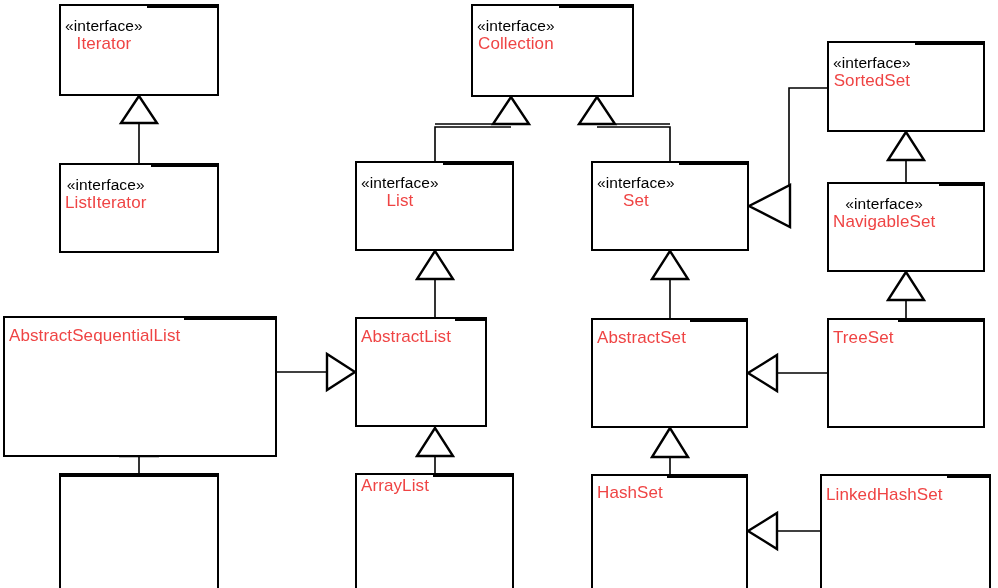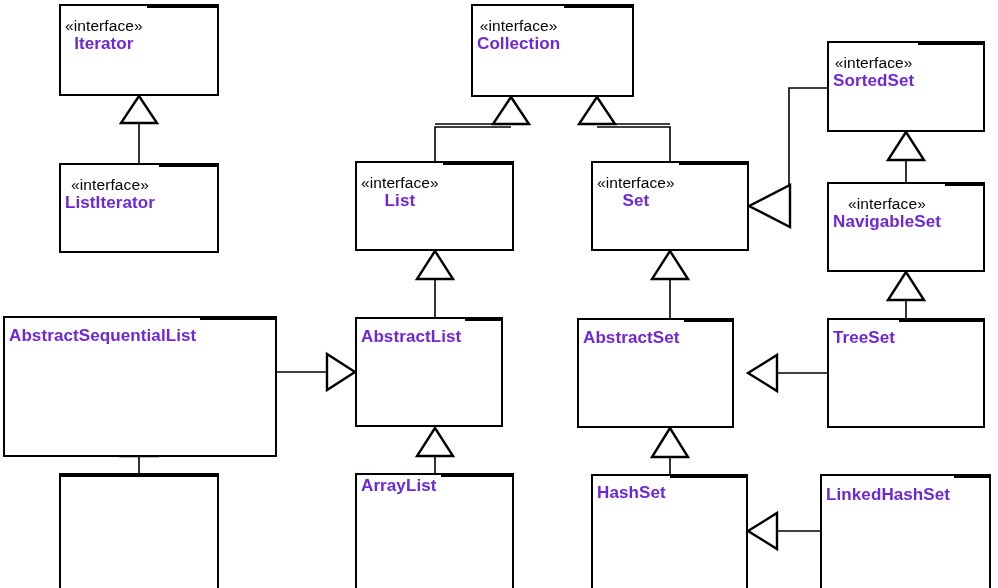--- a/index.html
+++ b/index.html
@@ -46,22 +46,22 @@
     line-height: 1.12;
   }
   .uml-stereotype {
     font-size: 15.5px;
     font-weight: normal;
     color: #000000;
     letter-spacing: 0.1px;
   }
   .uml-name {
     font-size: 17px;
-    font-weight: bold;
-    color: #6d28d9;
+    font-weight: normal;
+    color: #ef4444;
     letter-spacing: 0.1px;
     white-space: nowrap;
     text-align: right;
   }
   .uml-compartment {
     border-top: 2px solid #000000;
     flex: 1 1 auto;
     min-height: 10px;
   }
   
@@ -222,29 +222,29 @@
   </div>
 
   <div class="uml-class" style="left:3px; top:316px; width:274px; height:141px;">
     <div class="uml-header hdr-cls" style="height:35px;">
       <div class="uml-name">AbstractSequentialList</div>
     </div>
     <div class="uml-compartment"></div>
     <div class="uml-compartment"></div>
   </div>
 
-  <div class="uml-class" style="left:355px; top:317px; width:148px; height:110px;">
+  <div class="uml-class" style="left:355px; top:317px; width:132px; height:110px;">
     <div class="uml-header hdr-cls" style="height:35px;">
       <div class="uml-name">AbstractList</div>
     </div>
     <div class="uml-compartment"></div>
     <div class="uml-compartment"></div>
   </div>
 
-  <div class="uml-class" style="left:577px; top:318px; width:157px; height:110px;">
+  <div class="uml-class" style="left:591px; top:318px; width:157px; height:110px;">
     <div class="uml-header hdr-cls" style="height:35px;">
       <div class="uml-name">AbstractSet</div>
     </div>
     <div class="uml-compartment"></div>
     <div class="uml-compartment"></div>
   </div>
 
   <div class="uml-class" style="left:827px; top:318px; width:158px; height:110px;">
     <div class="uml-header hdr-cls" style="height:35px;border-radius:10px;">
       <div class="uml-name">TreeSet</div>

